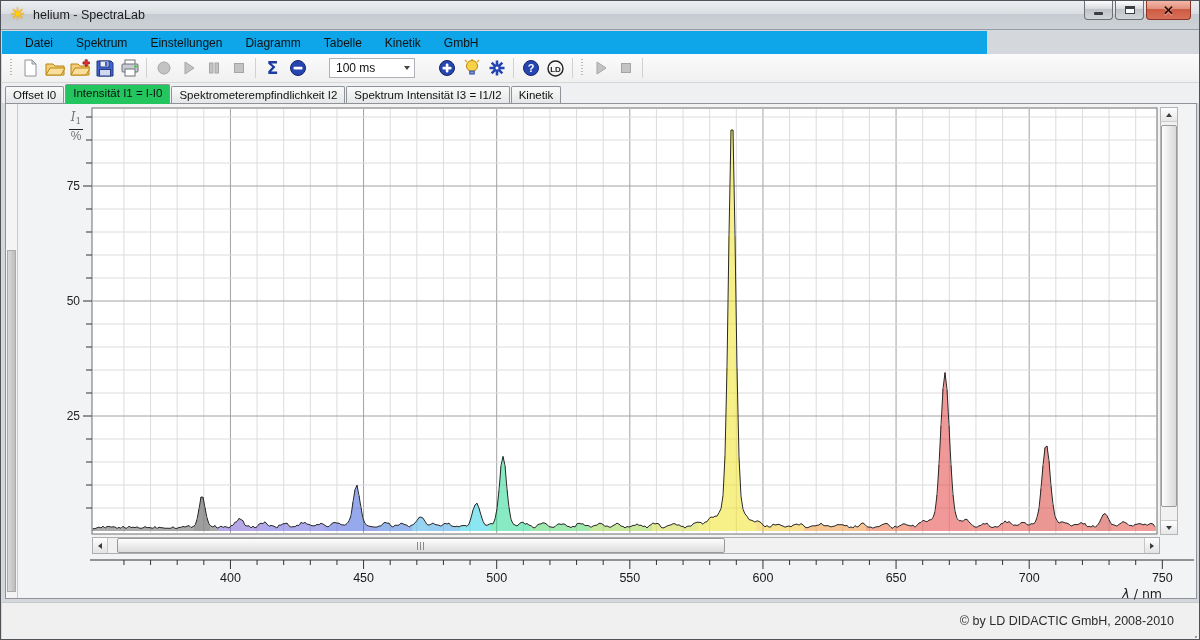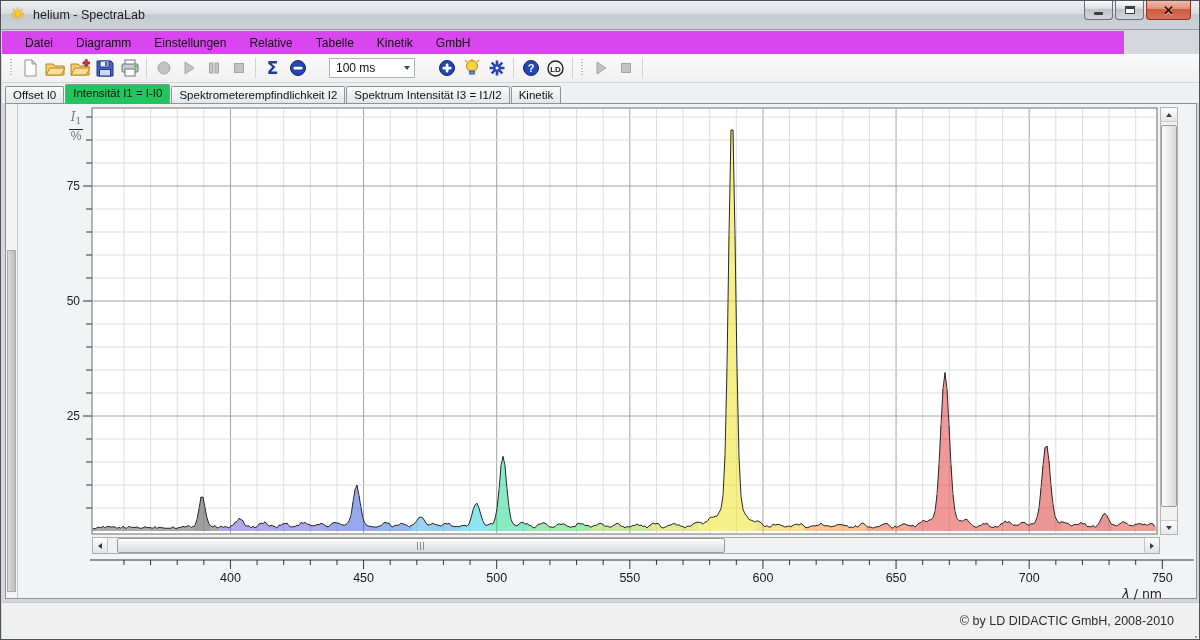--- a/index.html
+++ b/index.html
@@ -25,21 +25,21 @@
     display:flex;align-items:center;justify-content:center;
     background:linear-gradient(#fdfdfd,#d6d9dc 45%,#bfc3c7 46%,#d3d6d9);
   }
   .cap-btn.min,.cap-btn.max{width:29px;}
   .cap-btn.close{width:45px;background:linear-gradient(#f3b8a9 0%,#e08f7c 45%,#ce5a41 46%,#d7705a 100%);border-color:#8c3525;}
   .glyph-min{width:9px;height:3px;background:#3c3f42;margin-top:7px;border-radius:1px;}
   .glyph-max{width:10px;height:8px;border:1px solid #3c3f42;border-top:3px solid #3c3f42;background:#fdfdfd;}
   .glyph-close{color:#300c05;font-weight:bold;font-size:13px;line-height:13px;text-shadow:0 1px 0 #f3c0b4;}
   
   .menubar{
-    position:absolute;left:1px;top:30px;width:1122px;height:23px;background:#d946ef;
+    position:absolute;left:1px;top:30px;width:985px;height:23px;background:#0ea5e9;
     display:flex;align-items:center;padding-left:14px;font-size:12px;color:#111;
   }
   .menu-item{padding:3px 9px;margin-right:5px;}
   
   .toolbar{
     position:absolute;left:1px;top:53px;width:1198px;height:29px;
     background:linear-gradient(#fbfbfb,#f0f0f0);
     border-bottom:1px solid #d7d7d7;
     display:flex;align-items:center;padding-left:4px;
   }
@@ -133,23 +133,23 @@
           <div class="glyph-max"></div>
         </div>
       <div class="cap-btn close">
           <span class="glyph-close">✕</span>
         </div>
     </div>
   </div>
 
   <div class="menubar">
     <span class="menu-item">Datei</span>
+    <span class="menu-item">Spektrum</span>
+    <span class="menu-item">Einstellungen</span>
     <span class="menu-item">Diagramm</span>
-    <span class="menu-item">Einstellungen</span>
-    <span class="menu-item">Relative</span>
     <span class="menu-item">Tabelle</span>
     <span class="menu-item">Kinetik</span>
     <span class="menu-item">GmbH</span>
   </div>
 
   <div class="toolbar">
     <div class="grip"></div>
     <div class="tbtn">
       <svg width="18" height="18" viewBox="0 0 18 18">
         <path d="M4 1 h7 l4 4 v12 h-11 z" fill="#fff" stroke="#8e9399"></path>

